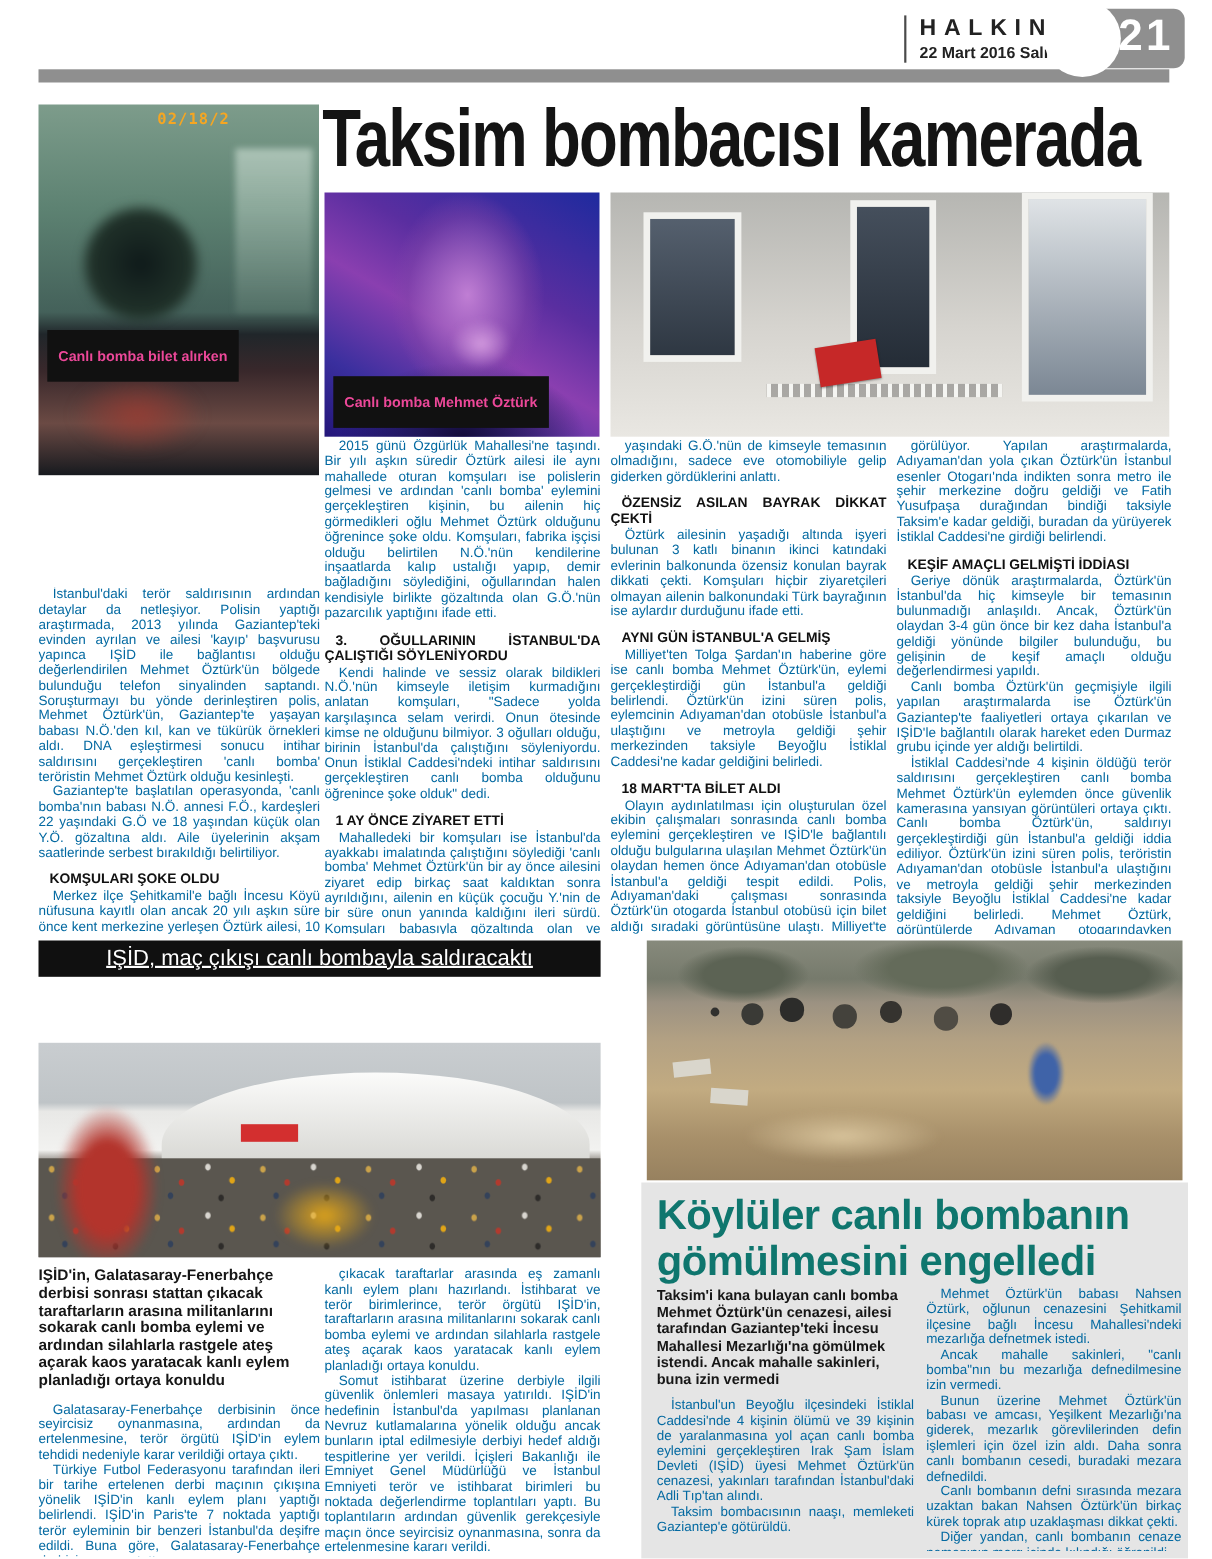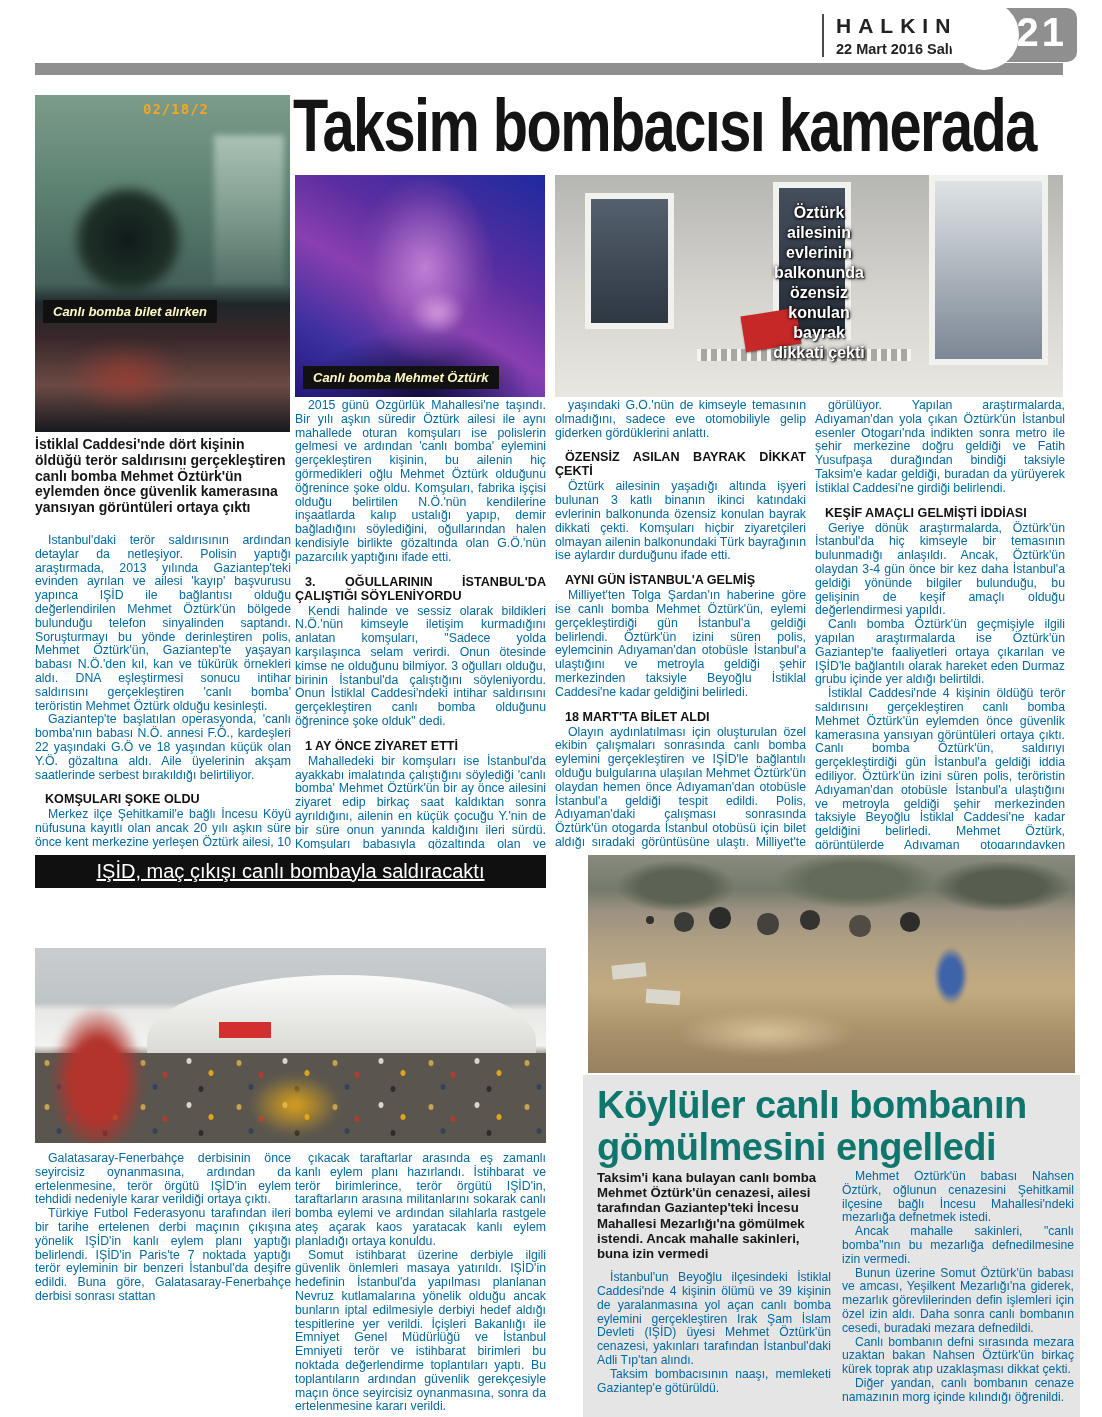--- a/index.html
+++ b/index.html
@@ -31,22 +31,22 @@
   .photo-cctv{left:35px;top:95px;width:255px;height:337px;
      background:linear-gradient(180deg,#7d9c8b 0%,#5d8272 28%,#44615a 56%,#20262a 62%,#39282b 72%,#6b4a44 86%,#171a1f 100%);}
   .cctv-figure{position:absolute;left:18px;top:70px;width:150px;height:150px;border-radius:50%;
      background:radial-gradient(closest-side,#0f1a1a 0%,#203129 60%,rgba(0,0,0,0) 75%);filter:blur(4px);}
   .cctv-counter{position:absolute;right:6px;top:40px;width:70px;height:150px;
      background:linear-gradient(180deg,rgba(220,235,225,.55),rgba(120,150,135,.25));filter:blur(3px);}
   .cctv-red-blob{position:absolute;left:30px;bottom:20px;width:120px;height:70px;border-radius:50%;
      background:radial-gradient(closest-side,rgba(160,60,50,.8),rgba(0,0,0,0));filter:blur(6px);}
   .timestamp{position:absolute;left:108px;top:6px;font-family:"DejaVu Sans Mono",monospace;
      font-size:14px;font-weight:700;color:#f5a623;letter-spacing:1px;}
-  .caption-box{position:absolute;background:#111;color:#fef9c3;font-size:13px;font-weight:700;
-     padding:4px 10px;white-space:nowrap;font-style:italic;}
+  .caption-box{position:absolute;background:#111;color:#ec4899;font-size:13px;font-weight:700;
+     padding:16px 10px;white-space:nowrap;}
   .cap-cctv{left:8px;top:205px;}
   .photo-bomber{left:295px;top:175px;width:250px;height:222px;
      background:radial-gradient(90px 120px at 52% 42%,rgba(196,130,214,.95),rgba(130,70,170,.45) 60%,rgba(0,0,0,0) 78%),
        radial-gradient(150px 90px at 50% 100%,#140c3a 0%,rgba(0,0,0,0) 75%),
        linear-gradient(210deg,#1e2a9e 0%,#5a2ea0 35%,#8a3fb0 55%,#3a2f9e 80%,#24167a 100%);}
   .bomber-hand{position:absolute;left:46%;top:52%;width:55px;height:45px;border-radius:50%;
      background:radial-gradient(closest-side,rgba(215,160,225,.9),rgba(0,0,0,0));filter:blur(3px);}
   .cap-bomber{left:8px;bottom:8px;top:auto;}
   .photo-house{left:555px;top:175px;width:508px;height:222px;
      background:linear-gradient(180deg,#b6b6b2 0%,#d6d4cf 55%,#e9e7e2 100%);}
@@ -144,24 +144,22 @@
     <div class="bomber-hand"></div>
     <div class="caption-box cap-bomber">Canlı bomba Mehmet Öztürk</div>
   </div>
 
   <div class="photo photo-house">
     <div class="win win1"></div>
     <div class="win win2"></div>
     <div class="win win3"></div>
     <div class="rail"></div>
     <div class="flag"></div>
-    <div class="house-overlay">Öztürk ailesinin evlerinin balkonunda özensiz konulan bayrak dikkati çekti</div>
-  </div>
-
-  <div class="intro lead-intro">İstiklal Caddesi'nde dört kişinin öldüğü terör saldırısını gerçekleştiren canlı bomba Mehmet Öztürk'ün eylemden önce güvenlik kamerasına yansıyan görüntüleri ortaya çıktı</div>
+  </div>
+
 
   <div class="col col-1">
     <p class="p">İstanbul'daki terör saldırısının ardından detaylar da netleşiyor. Polisin yaptığı araştırmada, 2013 yılında Gaziantep'teki evinden ayrılan ve ailesi 'kayıp' başvurusu yapınca IŞİD ile bağlantısı olduğu değerlendirilen Mehmet Öztürk'ün bölgede bulunduğu telefon sinyalinden saptandı. Soruşturmayı bu yönde derinleştiren polis, Mehmet Öztürk'ün, Gaziantep'te yaşayan babası N.Ö.'den kıl, kan ve tükürük örnekleri aldı. DNA eşleştirmesi sonucu intihar saldırısını gerçekleştiren 'canlı bomba' teröristin Mehmet Öztürk olduğu kesinleşti.</p>
     <p class="p">Gaziantep'te başlatılan operasyonda, 'canlı bomba'nın babası N.Ö. annesi F.Ö., kardeşleri 22 yaşındaki G.Ö ve 18 yaşından küçük olan Y.Ö. gözaltına aldı. Aile üyelerinin akşam saatlerinde serbest bırakıldığı belirtiliyor.</p>
     <div class="subhead">KOMŞULARI ŞOKE OLDU</div>
     <p class="p">Merkez ilçe Şehitkamil'e bağlı İncesu Köyü nüfusuna kayıtlı olan ancak 20 yılı aşkın süre önce kent merkezine yerleşen Öztürk ailesi, 10 Ocak</p>
   </div>
 
   <div class="col col-2">
     <p class="p">2015 günü Özgürlük Mahallesi'ne taşındı. Bir yılı aşkın süredir Öztürk ailesi ile aynı mahallede oturan komşuları ise polislerin gelmesi ve ardından 'canlı bomba' eylemini gerçekleştiren kişinin, bu ailenin hiç görmedikleri oğlu Mehmet Öztürk olduğunu öğrenince şoke oldu. Komşuları, fabrika işçisi olduğu belirtilen N.Ö.'nün kendilerine inşaatlarda kalıp ustalığı yapıp, demir bağladığını söylediğini, oğullarından halen kendisiyle birlikte gözaltında olan G.Ö.'nün pazarcılık yaptığını ifade etti.</p>
@@ -195,20 +193,21 @@
 
   <div class="photo photo-stadium">
     <div class="bowl"></div>
     <div class="shop-sign"></div>
     <div class="crowd"></div>
     <div class="fan-red"></div>
     <div class="fan-yellow"></div>
   </div>
 
   <div class="col a2col1">
+    <div class="intro">IŞİD'in, Galatasaray-Fenerbahçe derbisi sonrası stattan çıkacak taraftarların arasına militanlarını sokarak canlı bomba eylemi ve ardından silahlarla rastgele ateş açarak kaos yaratacak kanlı eylem planladığı ortaya konuldu</div>
     <p class="p">Galatasaray-Fenerbahçe derbisinin önce seyircisiz oynanmasına, ardından da ertelenmesine, terör örgütü IŞİD'in eylem tehdidi nedeniyle karar verildiği ortaya çıktı.</p>
     <p class="p">Türkiye Futbol Federasyonu tarafından ileri bir tarihe ertelenen derbi maçının çıkışına yönelik IŞİD'in kanlı eylem planı yaptığı belirlendi. IŞİD'in Paris'te 7 noktada yaptığı terör eyleminin bir benzeri İstanbul'da deşifre edildi. Buna göre, Galatasaray-Fenerbahçe derbisi sonrası stattan</p>
   </div>
   <div class="col a2col2">
     <p class="p">çıkacak taraftarlar arasında eş zamanlı kanlı eylem planı hazırlandı. İstihbarat ve terör birimlerince, terör örgütü IŞİD'in, taraftarların arasına militanlarını sokarak canlı bomba eylemi ve ardından silahlarla rastgele ateş açarak kaos yaratacak kanlı eylem planladığı ortaya konuldu.</p>
     <p class="p">Somut istihbarat üzerine derbiyle ilgili güvenlik önlemleri masaya yatırıldı. IŞİD'in hedefinin İstanbul'da yapılması planlanan Nevruz kutlamalarına yönelik olduğu ancak bunların iptal edilmesiyle derbiyi hedef aldığı tespitlerine yer verildi. İçişleri Bakanlığı ile Emniyet Genel Müdürlüğü ve İstanbul Emniyeti terör ve istihbarat birimleri bu noktada değerlendirme toplantıları yaptı. Bu toplantıların ardından güvenlik gerekçesiyle maçın önce seyircisiz oynanmasına, sonra da ertelenmesine kararı verildi.</p>
   </div>
 
   <div class="photo photo-cemetery">
     <div class="trees"></div>
@@ -223,18 +222,18 @@
   <div class="headline-3">Köylüler canlı bombanın gömülmesini engelledi</div>
 
   <div class="col a3col1 a3">
     <div class="intro">Taksim'i kana bulayan canlı bomba Mehmet Öztürk'ün cenazesi, ailesi tarafından Gaziantep'teki İncesu Mahallesi Mezarlığı'na gömülmek istendi. Ancak mahalle sakinleri, buna izin vermedi</div>
     <p class="p">İstanbul'un Beyoğlu ilçesindeki İstiklal Caddesi'nde 4 kişinin ölümü ve 39 kişinin de yaralanmasına yol açan canlı bomba eylemini gerçekleştiren Irak Şam İslam Devleti (IŞİD) üyesi Mehmet Öztürk'ün cenazesi, yakınları tarafından İstanbul'daki Adli Tıp'tan alındı.</p>
     <p class="p">Taksim bombacısının naaşı, memleketi Gaziantep'e götürüldü.</p>
   </div>
   <div class="col a3col2 a3">
     <p class="p">Mehmet Öztürk'ün babası Nahsen Öztürk, oğlunun cenazesini Şehitkamil ilçesine bağlı İncesu Mahallesi'ndeki mezarlığa defnetmek istedi.</p>
     <p class="p">Ancak mahalle sakinleri, "canlı bomba"nın bu mezarlığa defnedilmesine izin vermedi.</p>
-    <p class="p">Bunun üzerine Somut Öztürk'ün babası ve amcası, Yeşilkent Mezarlığı'na giderek, mezarlık görevlilerinden defin işlemleri için özel izin aldı. Daha sonra canlı bombanın cesedi, buradaki mezara defnedildi.</p>
+    <p class="p">Bunun üzerine Mehmet Öztürk'ün babası ve amcası, Yeşilkent Mezarlığı'na giderek, mezarlık görevlilerinden defin işlemleri için özel izin aldı. Daha sonra canlı bombanın cesedi, buradaki mezara defnedildi.</p>
     <p class="p">Canlı bombanın defni sırasında mezara uzaktan bakan Nahsen Öztürk'ün birkaç kürek toprak atıp uzaklaşması dikkat çekti.</p>
     <p class="p">Diğer yandan, canlı bombanın cenaze namazının morg içinde kılındığı öğrenildi.</p>
   </div>
 
 </div>
 
 </body></html>

